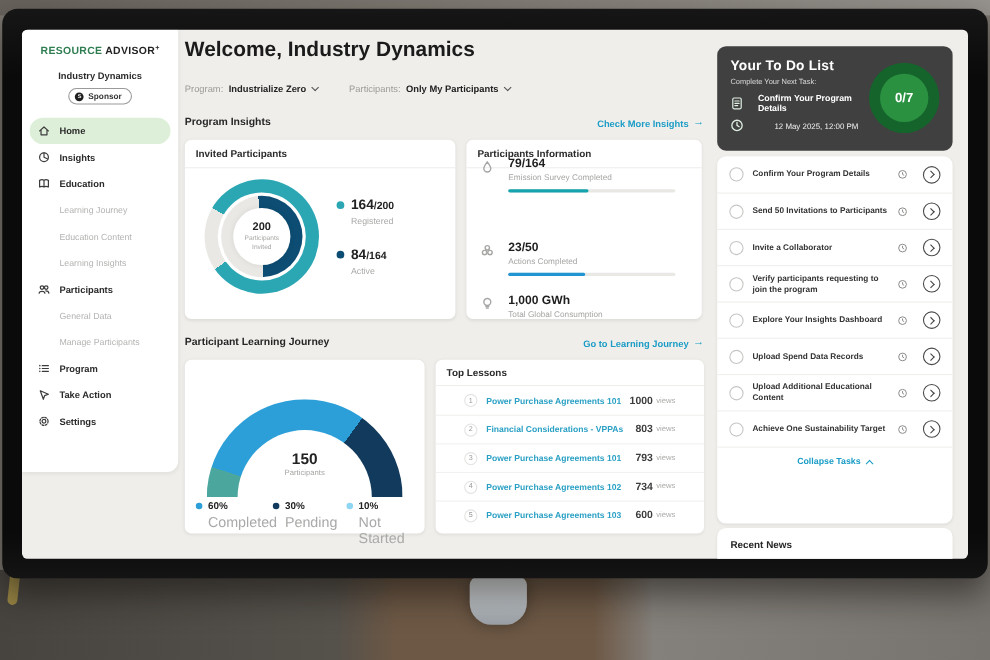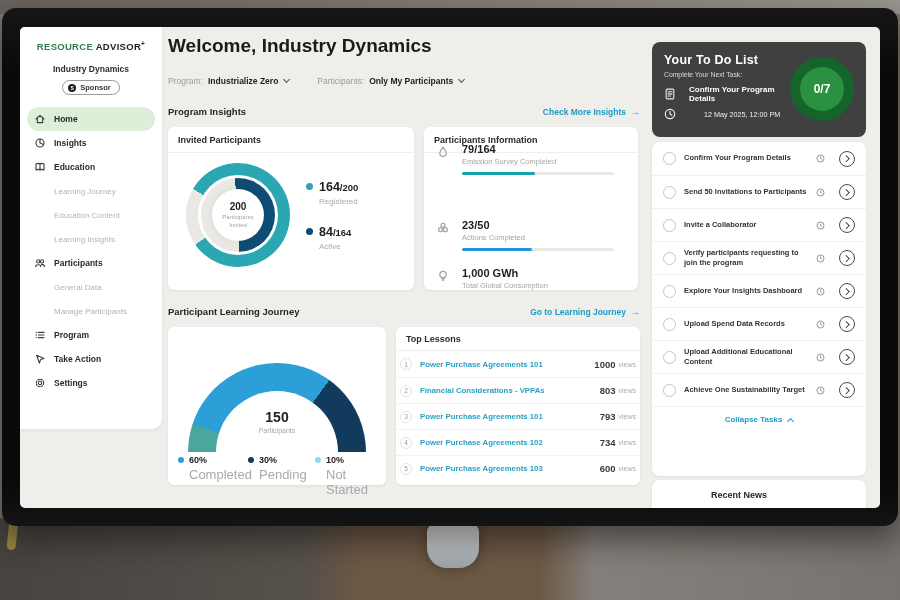--- a/index.html
+++ b/index.html
@@ -97,21 +97,21 @@
   .gauge-center .cv { font-size:14px; font-weight:800; color:#222; }
   .gauge-center .cl { font-size:7px; color:#a5a5a3; margin-top:2px; }
   .ed-legend { position:absolute; left:10px; right:4px; top:128px; display:flex; }
   .ed-item { width:70px; }
   .ed-line { display:flex; align-items:center; gap:5px; }
   .ed-dot { width:6px; height:6px; border-radius:50%; }
   .ed-val { font-size:9px; font-weight:800; color:#222; }
   .ed-lab { font-size:13px; color:#a9a9a7; margin:2px 0 0 11px; }
 
   
-  .lesson-row { display:flex; align-items:center; height:26px; padding:0 4px; }
+  .lesson-row { display:flex; align-items:center; height:26px; padding:0 26px; }
   .lesson-row + .lesson-row { border-top:1px solid #f1f1ef; }
   .rank { width:12px; height:12px; border-radius:50%; border:1px solid #e3e3e1; color:#999;
     font-size:6.5px; display:flex; align-items:center; justify-content:center; margin-right:8px; flex:0 0 auto; }
   .lesson-title { flex:1; font-size:7.8px; font-weight:600; color:#2aa0c4; cursor:pointer; }
   .views-num { font-size:9.5px; font-weight:800; color:#3c3c3c; }
   .views-suf { font-size:7px; color:#ababa9; margin-left:3px; }
 
   
   .todo-green { position:absolute; left:632px; top:15px; width:214px; height:95px; background:#404040;
     border-radius:8px; padding:11px 12px; color:#fff; }
@@ -139,21 +139,21 @@
     transform:rotate(45deg); margin-left:-2px; }
   .collapse-row { display:flex; align-items:center; justify-content:center; gap:6px; height:26px;
     border-top:1px solid #efefed; font-size:8px; font-weight:800; color:#1a9cc6; cursor:pointer; }
   .chev-u { width:5px; height:5px; border-right:1.3px solid #1a9cc6; border-bottom:1.3px solid #1a9cc6;
     transform:rotate(-135deg); margin-top:3px; }
 
   
   .news-card { position:absolute; left:632px; top:453px; width:214px; height:42px; background:#fff;
     border-radius:8px 8px 0 0; box-shadow:0 1px 3px rgba(0,0,0,.07); padding:10px 12px;
     border-bottom:1px solid #eeeeec; }
-  .news-title { font-size:9px; font-weight:800; color:#262626;margin-left:47px; }
+  .news-title { font-size:9px; font-weight:800; color:#262626; }
 </style>
 </head>
 <body>
 
 <div class="bg-top"></div>
 <div class="bg-bottom"></div>
 <div class="leaf"></div>
 <div class="stand"></div>
 
 <div class="monitor">

